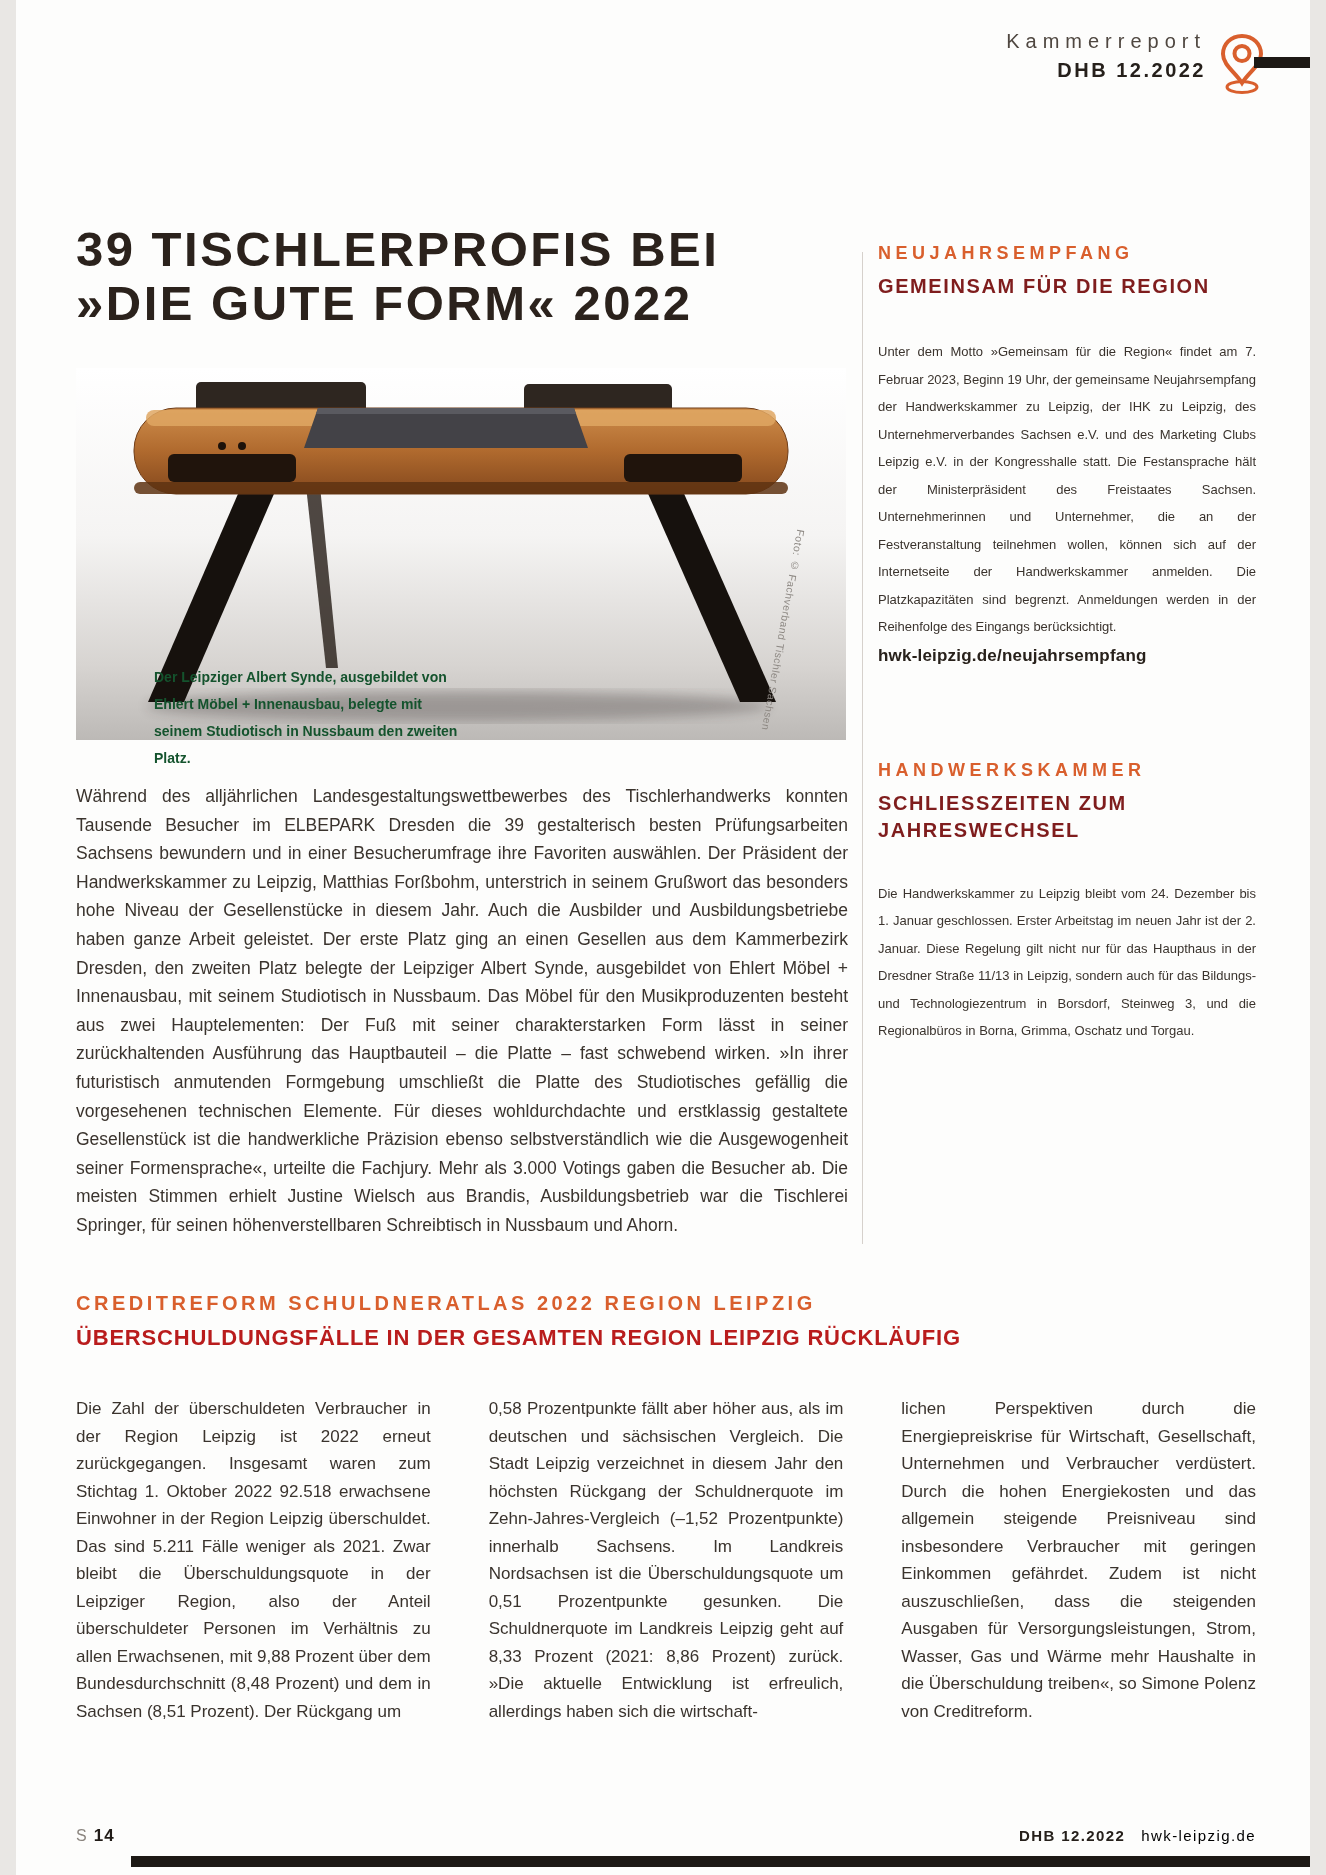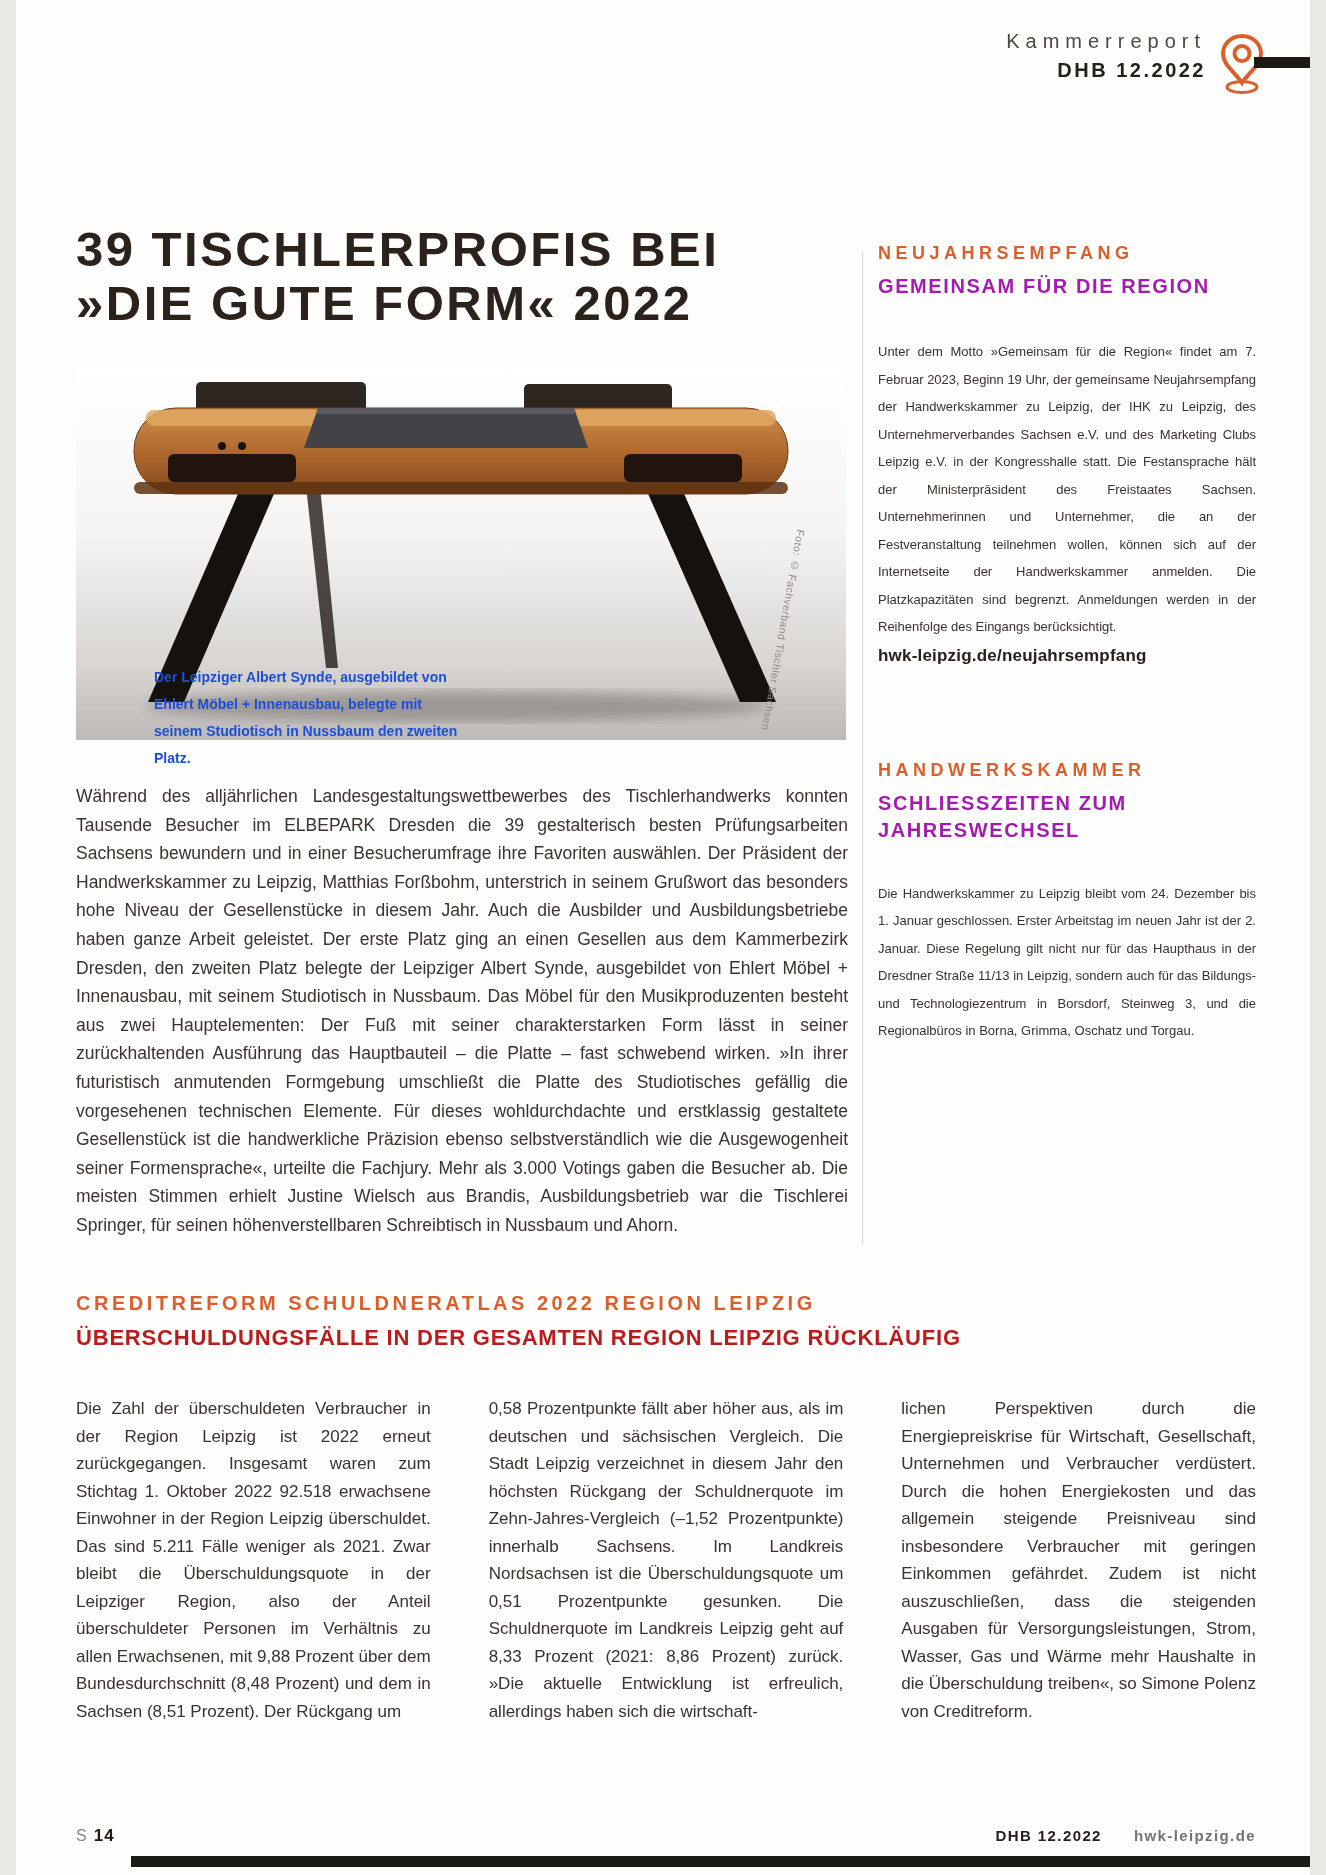--- a/index.html
+++ b/index.html
@@ -18,53 +18,53 @@
   .headline{
     position:absolute; left:60px; top:222px; width:780px;
     font-size:49px; line-height:54px; font-weight:700; letter-spacing:2.5px;
     color:#2b221c;
   }
   
   .photo{position:absolute; left:60px; top:368px; width:770px; height:372px;}
   .photo svg{display:block;}
   .photo-caption{
     position:absolute; left:78px; top:296px; width:318px;
-    font-size:14px; font-weight:700; line-height:27px; color:#1d4ed8;
+    font-size:14px; font-weight:700; line-height:27px; color:#14532d;
   }
   .photo-credit{
     position:absolute; left:700px; top:160px; height:220px;
     writing-mode:vertical-rl; transform:rotate(10deg);
     font-size:10.5px; color:#8d8883; letter-spacing:.5px;
   }
   
   .main-article{
     position:absolute; left:60px; top:782px; width:772px;
     font-size:17.5px; line-height:28.6px; text-align:justify; color:#3a332d;
   }
   .col-rule{position:absolute; left:846px; top:252px; width:1px; height:992px; background:#d6d1cc;}
   
   .sidebar{position:absolute; left:862px; top:243px; width:378px;}
   .kicker-orange{font-size:18px; letter-spacing:4.5px; color:#d95f2d; font-weight:700;}
-  .sb-title{margin-top:9px; font-size:20px; font-weight:700; letter-spacing:1.6px; color:#a21caf; line-height:27px;}
+  .sb-title{margin-top:9px; font-size:20px; font-weight:700; letter-spacing:1.6px; color:#7f1d1d; line-height:27px;}
   .sb-body{margin-top:38px; font-size:13px; line-height:27.5px; text-align:justify; color:#3a332d;}
   .sb-link{margin-top:5px; font-size:17px; font-weight:700; color:#28211b; letter-spacing:.2px; cursor:pointer;}
   .sb-article2{margin-top:94px;}
   .sb-article2 .sb-body{margin-top:36px;}
   
   .bottom{position:absolute; left:60px; top:1292px; width:1180px;}
   .bottom .kicker-orange{font-size:20px; letter-spacing:3.5px;}
   .bt-title{margin-top:10px; font-size:22px; font-weight:700; letter-spacing:.8px; color:#b91c1c;}
   .bt-cols{margin-top:44px; display:grid; grid-template-columns:repeat(3,1fr); column-gap:58px;
     font-size:17px; line-height:27.5px; text-align:justify; color:#3a332d;}
   
   .footer{position:absolute; left:60px; top:1826px; width:1180px; display:flex; justify-content:space-between; align-items:baseline;}
   .pg-label{font-size:16px; color:#8a847e; letter-spacing:1px;}
   .pg-num{font-size:17px; font-weight:700; color:#201b17; margin-left:6px; letter-spacing:1px;}
   .ft-issue{font-size:15px; font-weight:700; letter-spacing:1.4px; color:#26201b;}
-  .ft-site{font-size:15px; font-weight:700; letter-spacing:1.4px; color:#737373; margin-left:32px; cursor:pointer;}
+  .ft-site{font-size:15px; font-weight:400; letter-spacing:1.4px; color:#000000; margin-left:16px; cursor:pointer;}
   .bottom-bar{position:absolute; left:115px; top:1856px; right:0; height:11px; background:#1d1915;}
 </style>
 </head>
 <body>
 
 <div class="page">
 
   <div class="masthead">
     <div class="kicker">Kammerreport</div>
     <div class="issue">DHB 12.2022</div>

